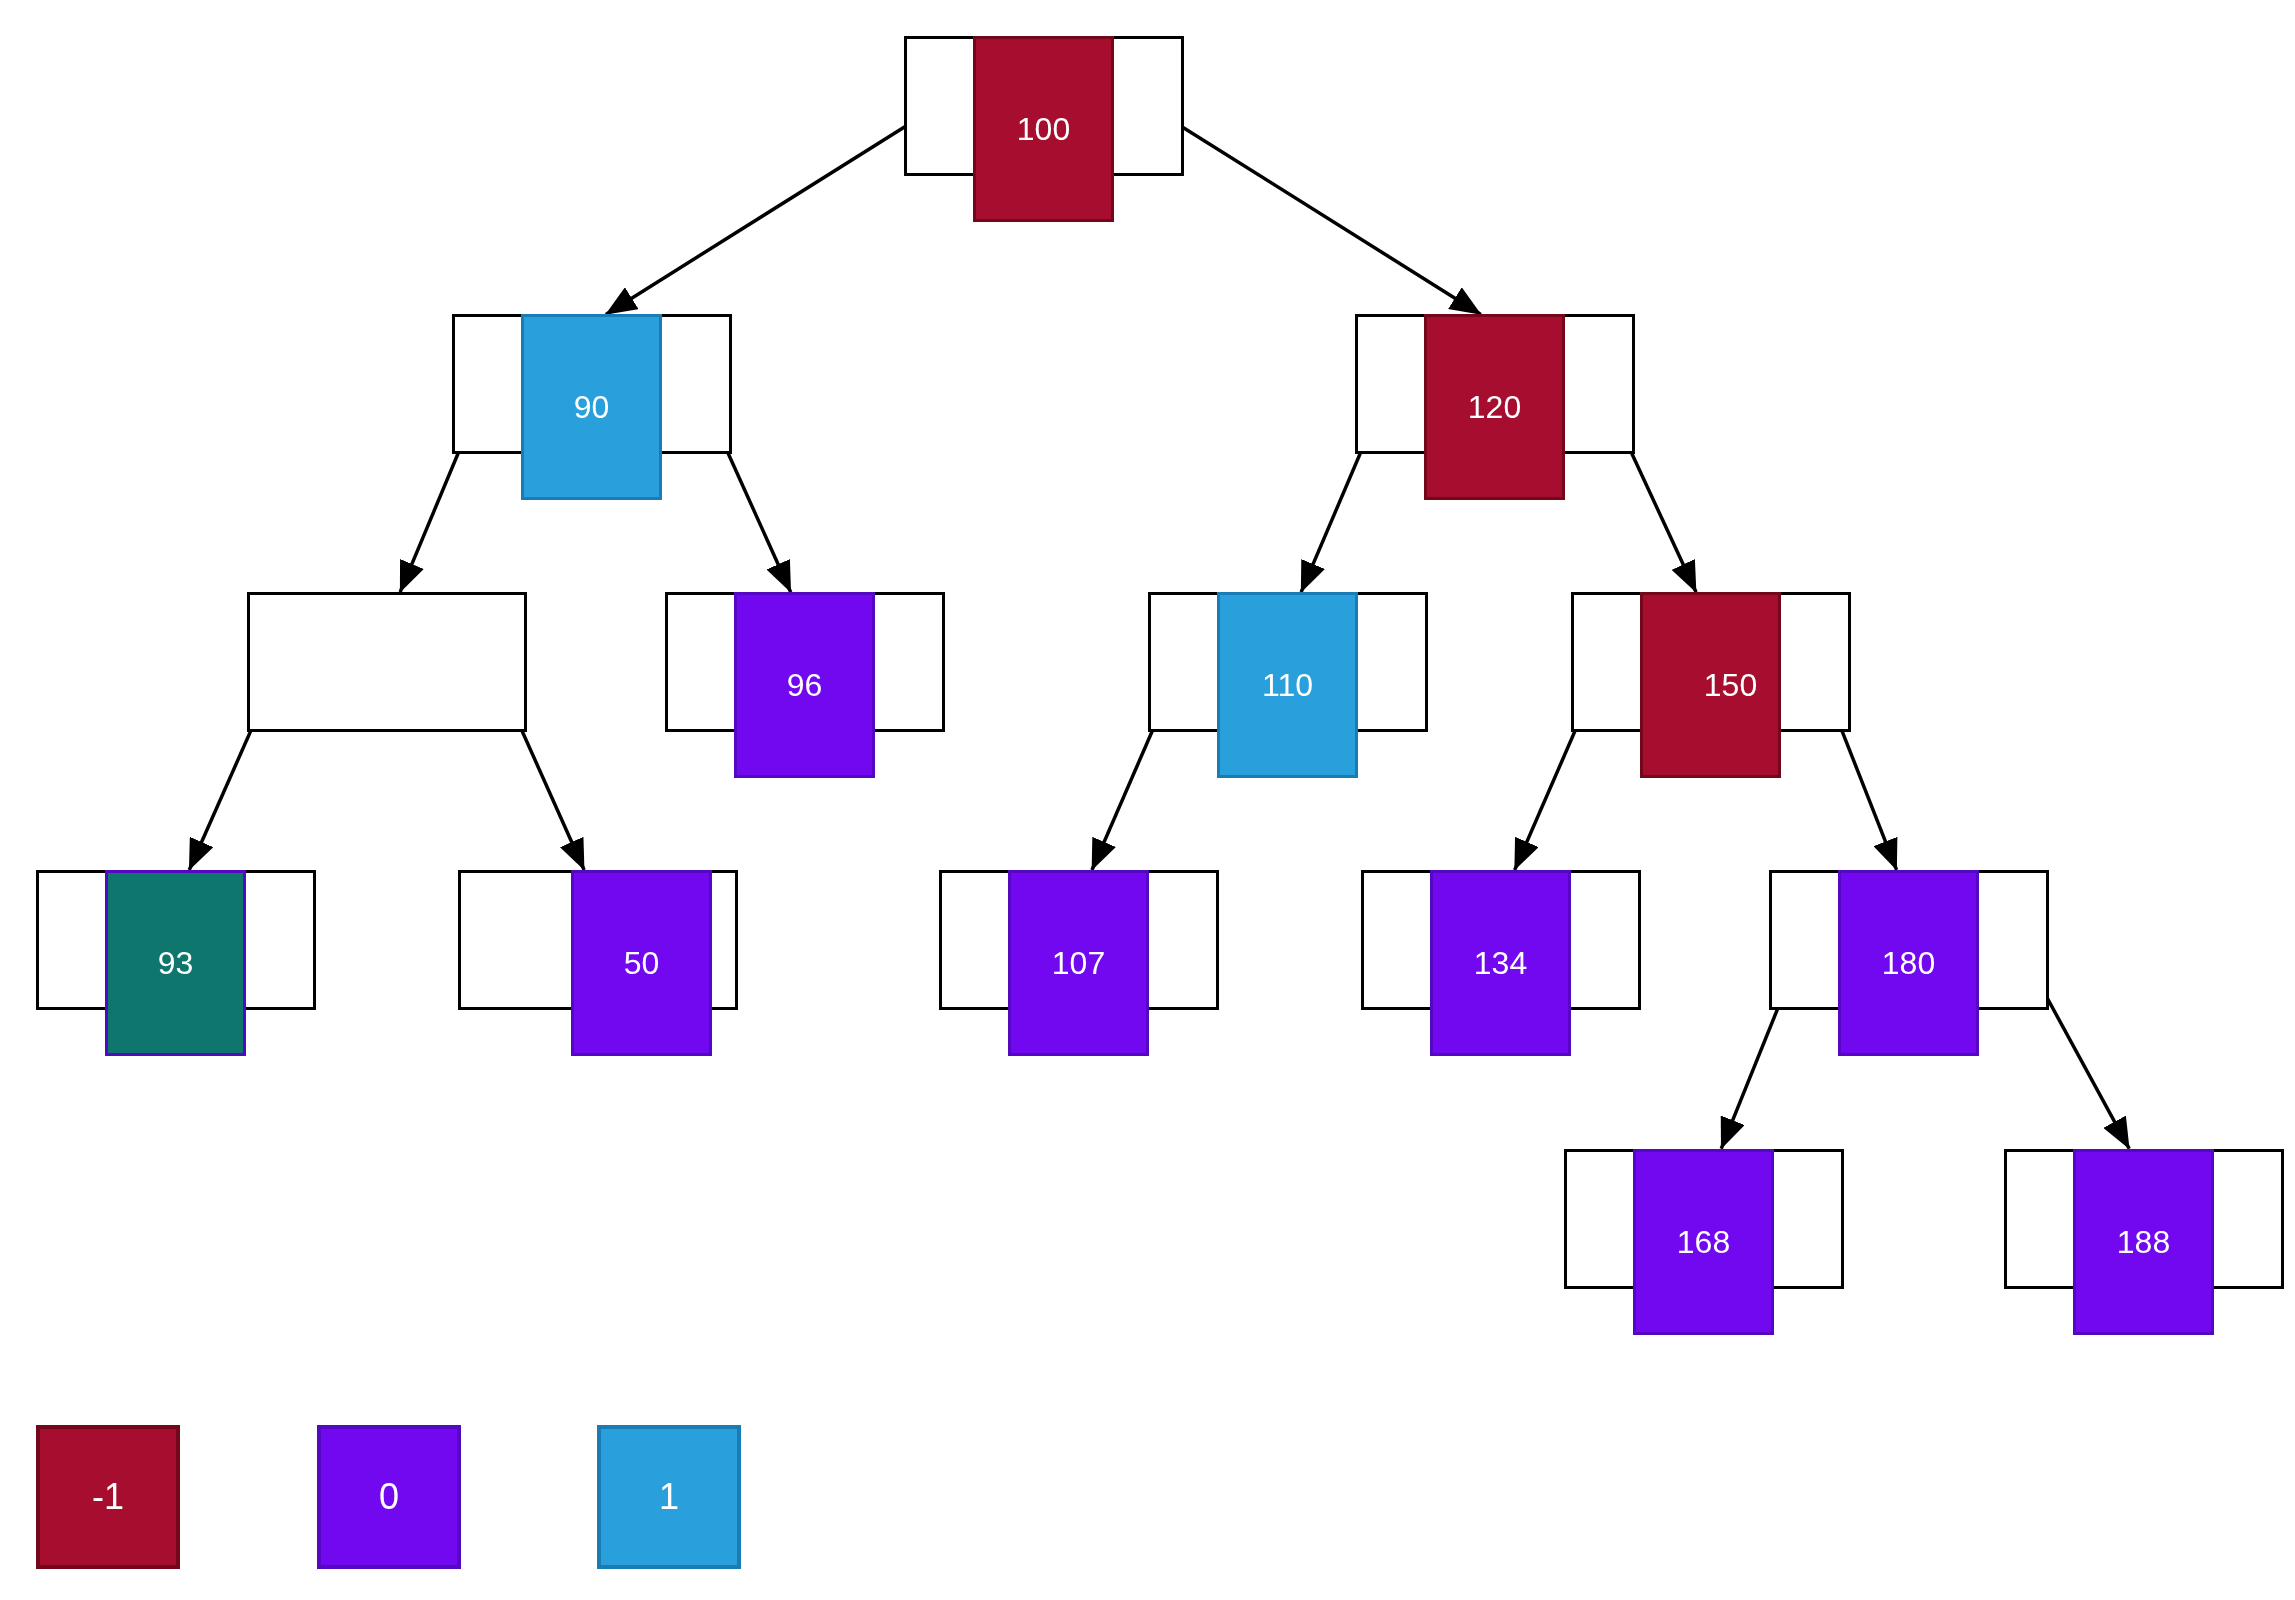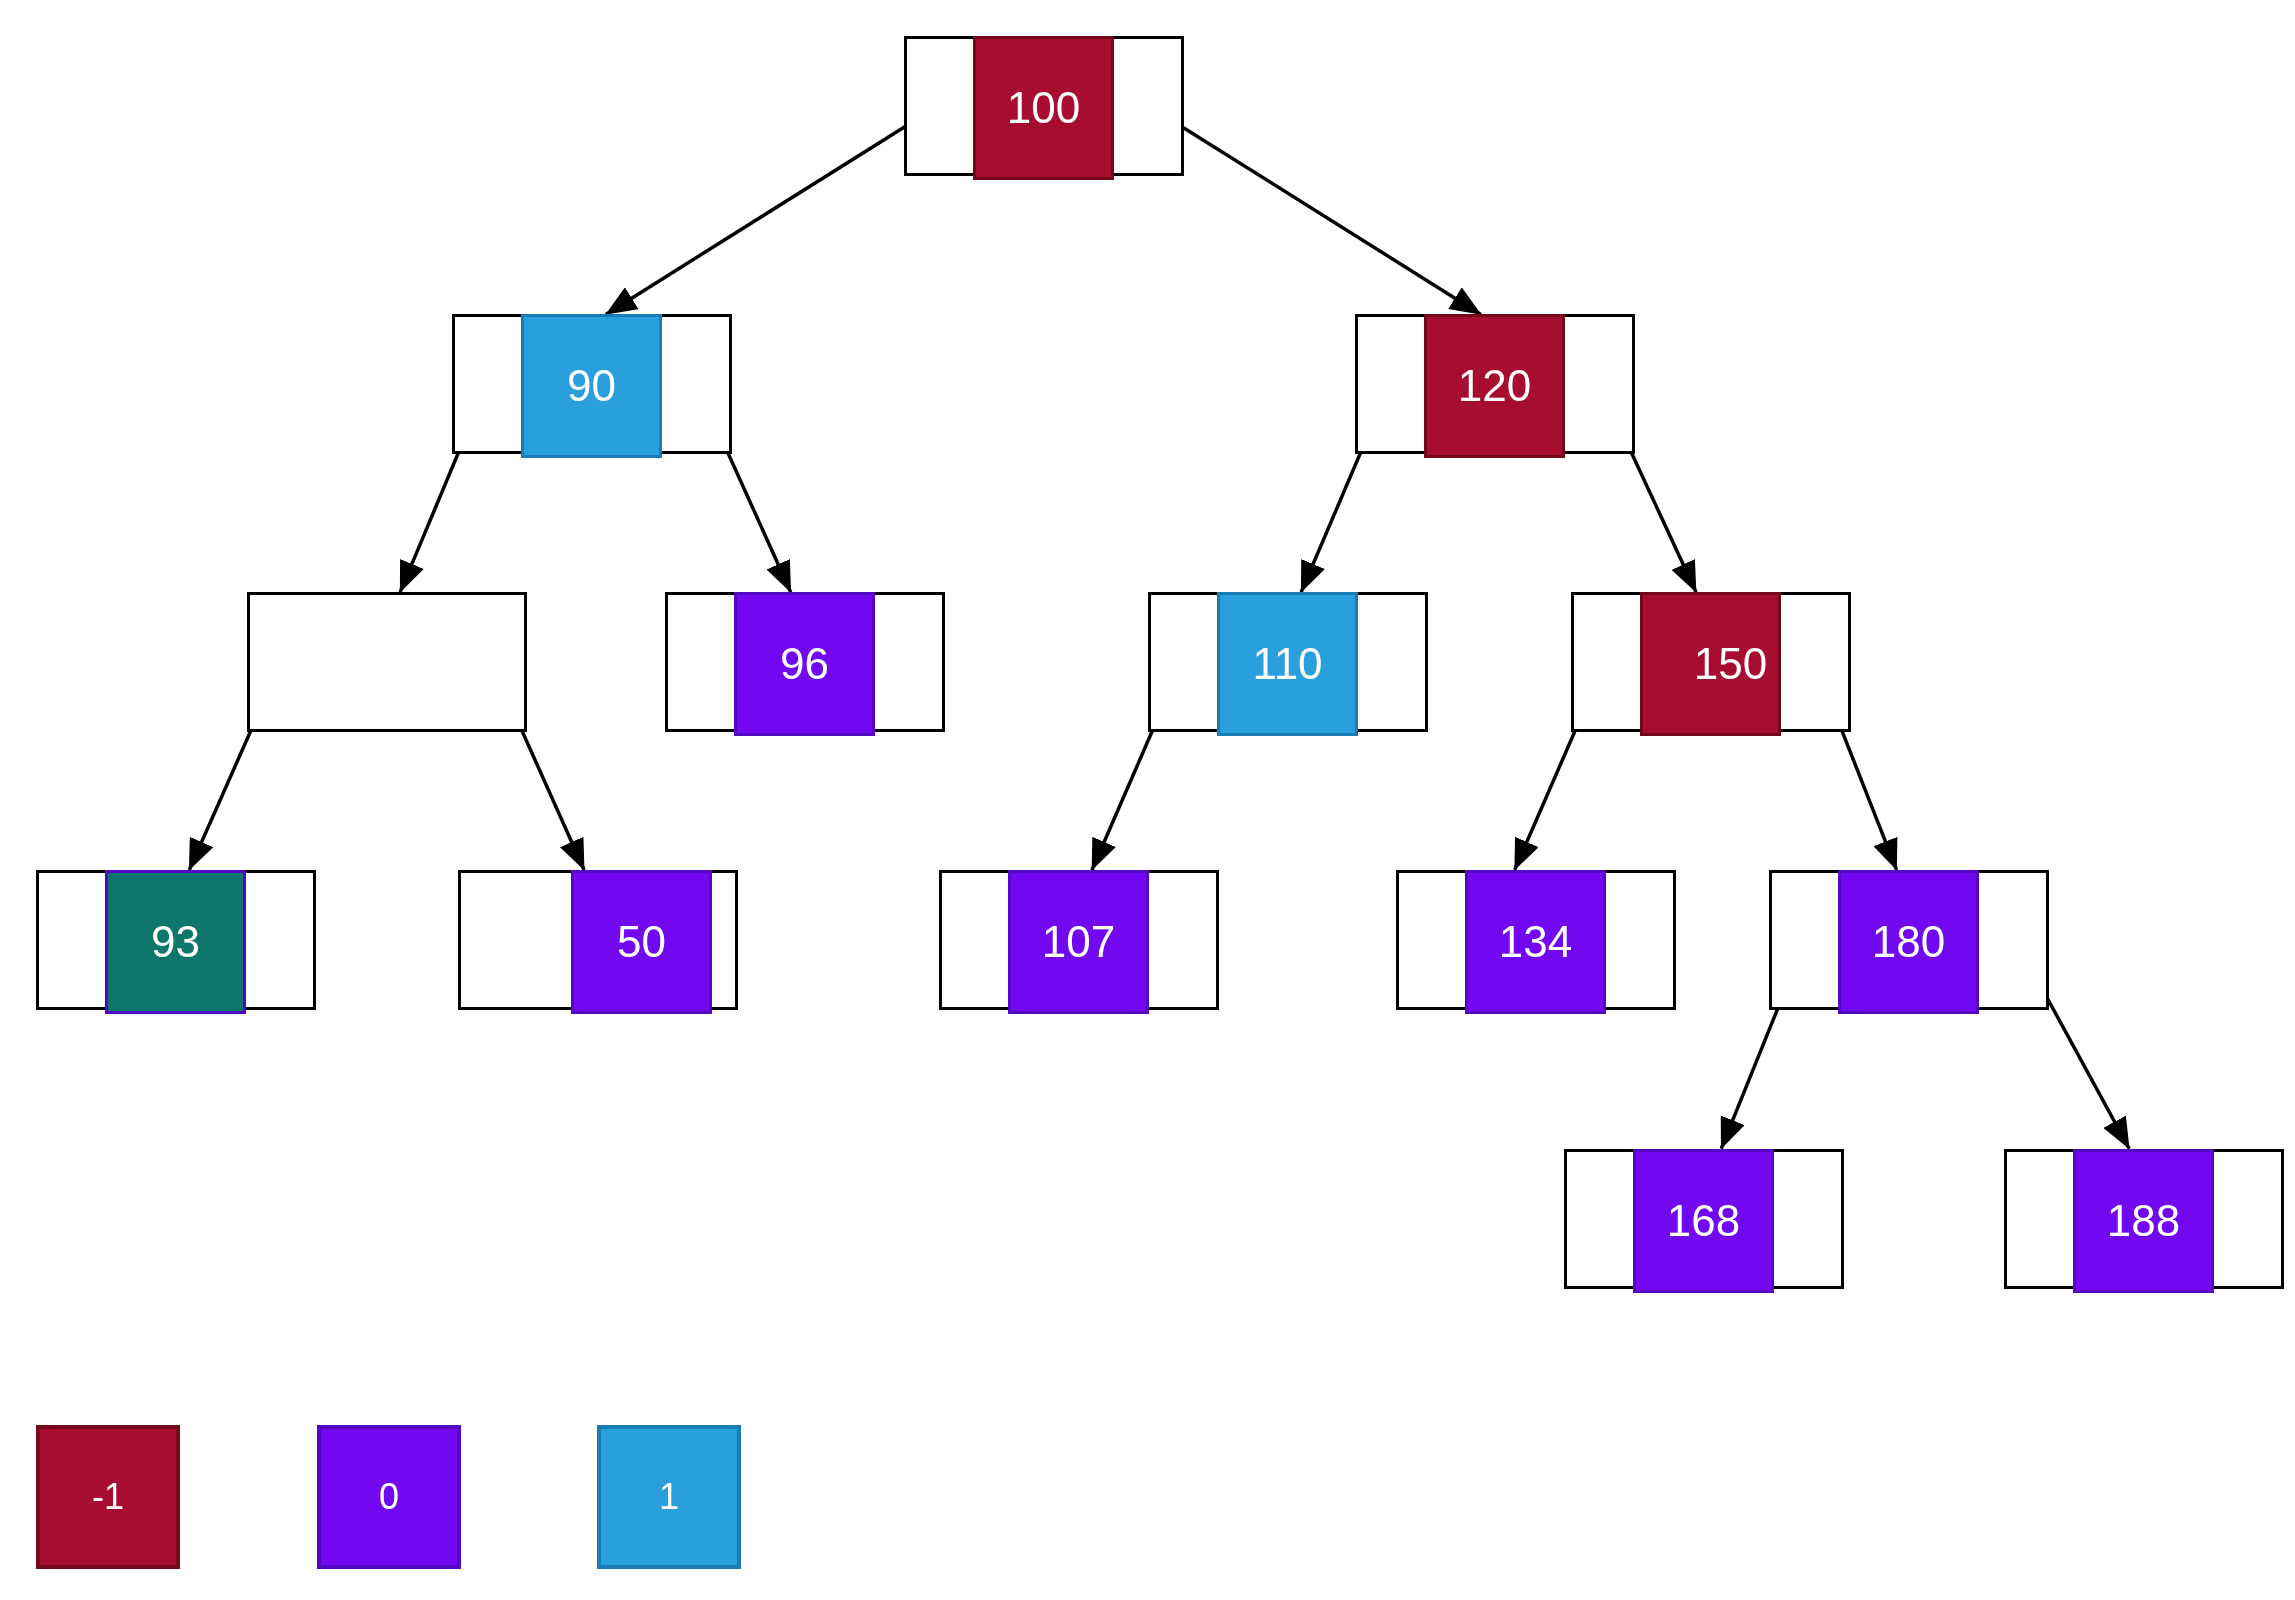--- a/index.html
+++ b/index.html
@@ -30,28 +30,28 @@
     box-sizing: border-box;
     border: 3.5px solid #000000;
     background: #ffffff;
     z-index: 2;
   }
   .value-cell {
     position: absolute;
     top: -3.5px;
     left: 66px;
     width: 141px;
-    height: 144px;
+    height: 186px;
     box-sizing: border-box;
     border: 3.5px solid transparent;
     display: flex;
     align-items: center;
     justify-content: center;
     color: #ffffff;
-    font-size: 44px;
+    font-size: 32px;
     line-height: 1;
   }
   .pointer-cell {
     position: absolute;
     top: 0;
     width: 66px;
     height: 133px;
     background: transparent;
   }
   .pointer-cell.left { left: 0; }
@@ -159,21 +159,21 @@
           <span>50</span>
         </div>
       </div>
       <div class="node" style="left: 939px; top: 870px;">
         <div class="pointer-cell left"></div>
         <div class="pointer-cell right"></div>
         <div class="value-cell" style="background: rgb(113, 8, 240); border-color: rgb(85, 8, 194);">
           <span>107</span>
         </div>
       </div>
-      <div class="node" style="left: 1396px; top: 870px;">
+      <div class="node" style="left: 1361px; top: 870px;">
         <div class="pointer-cell left"></div>
         <div class="pointer-cell right"></div>
         <div class="value-cell" style="background: rgb(113, 8, 240); border-color: rgb(85, 8, 194);">
           <span>134</span>
         </div>
       </div>
       <div class="node" style="left: 1769px; top: 870px;">
         <div class="pointer-cell left"></div>
         <div class="pointer-cell right"></div>
         <div class="value-cell" style="background: rgb(113, 8, 240); border-color: rgb(85, 8, 194);">

